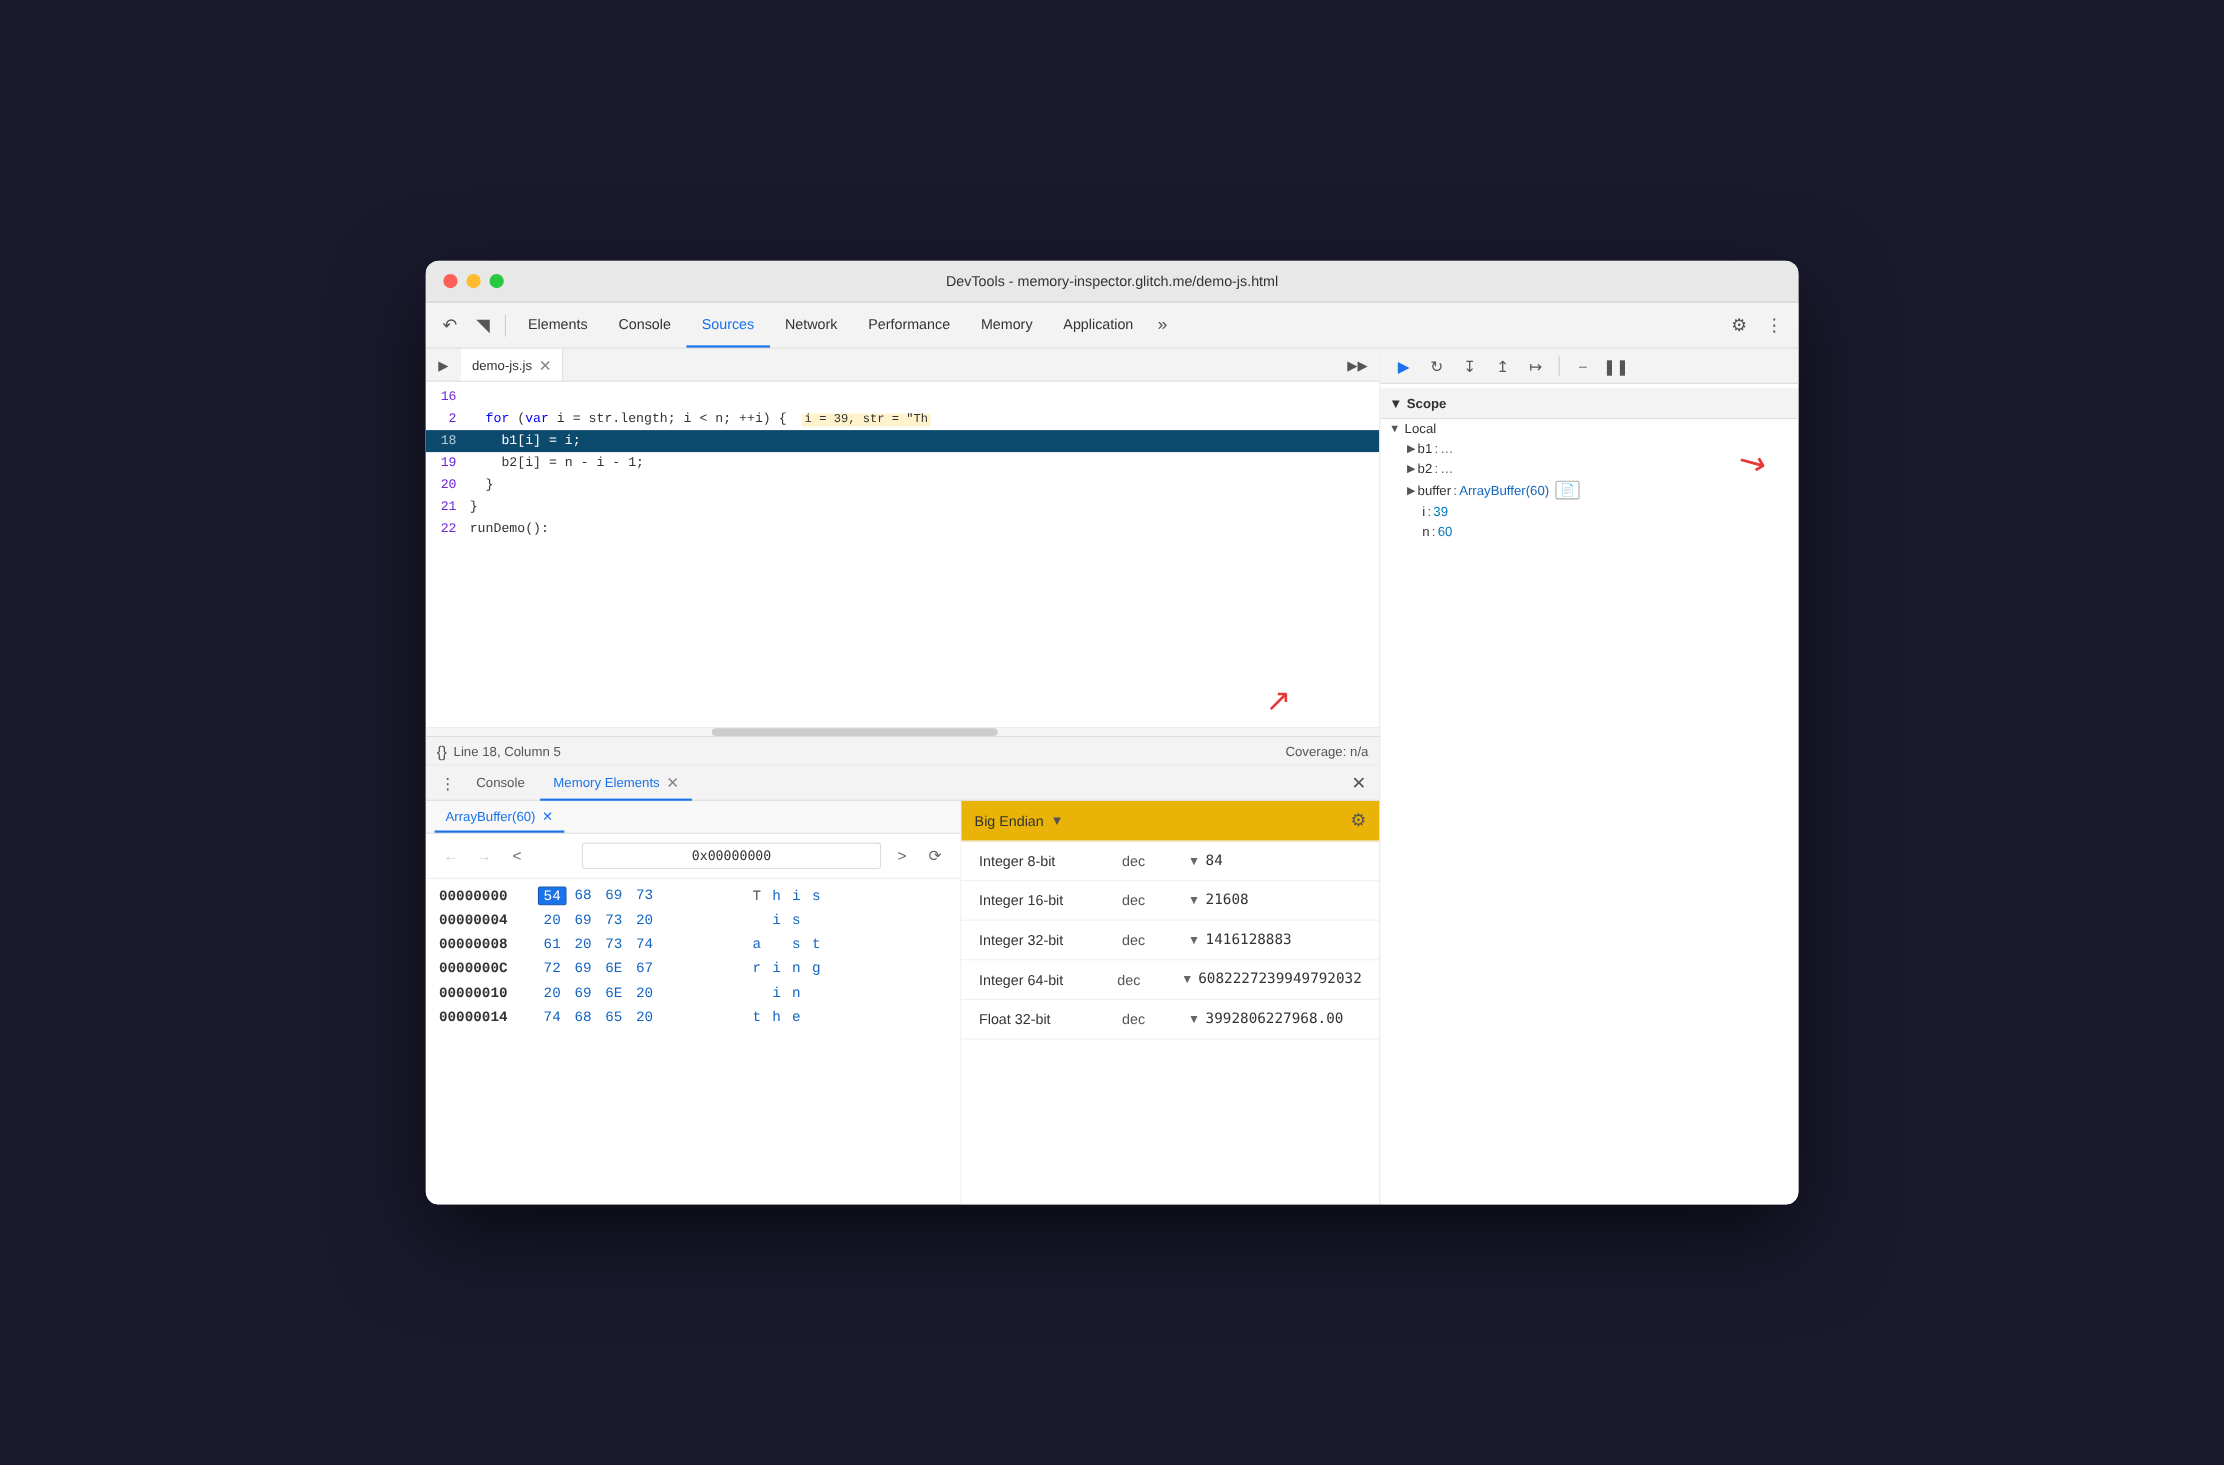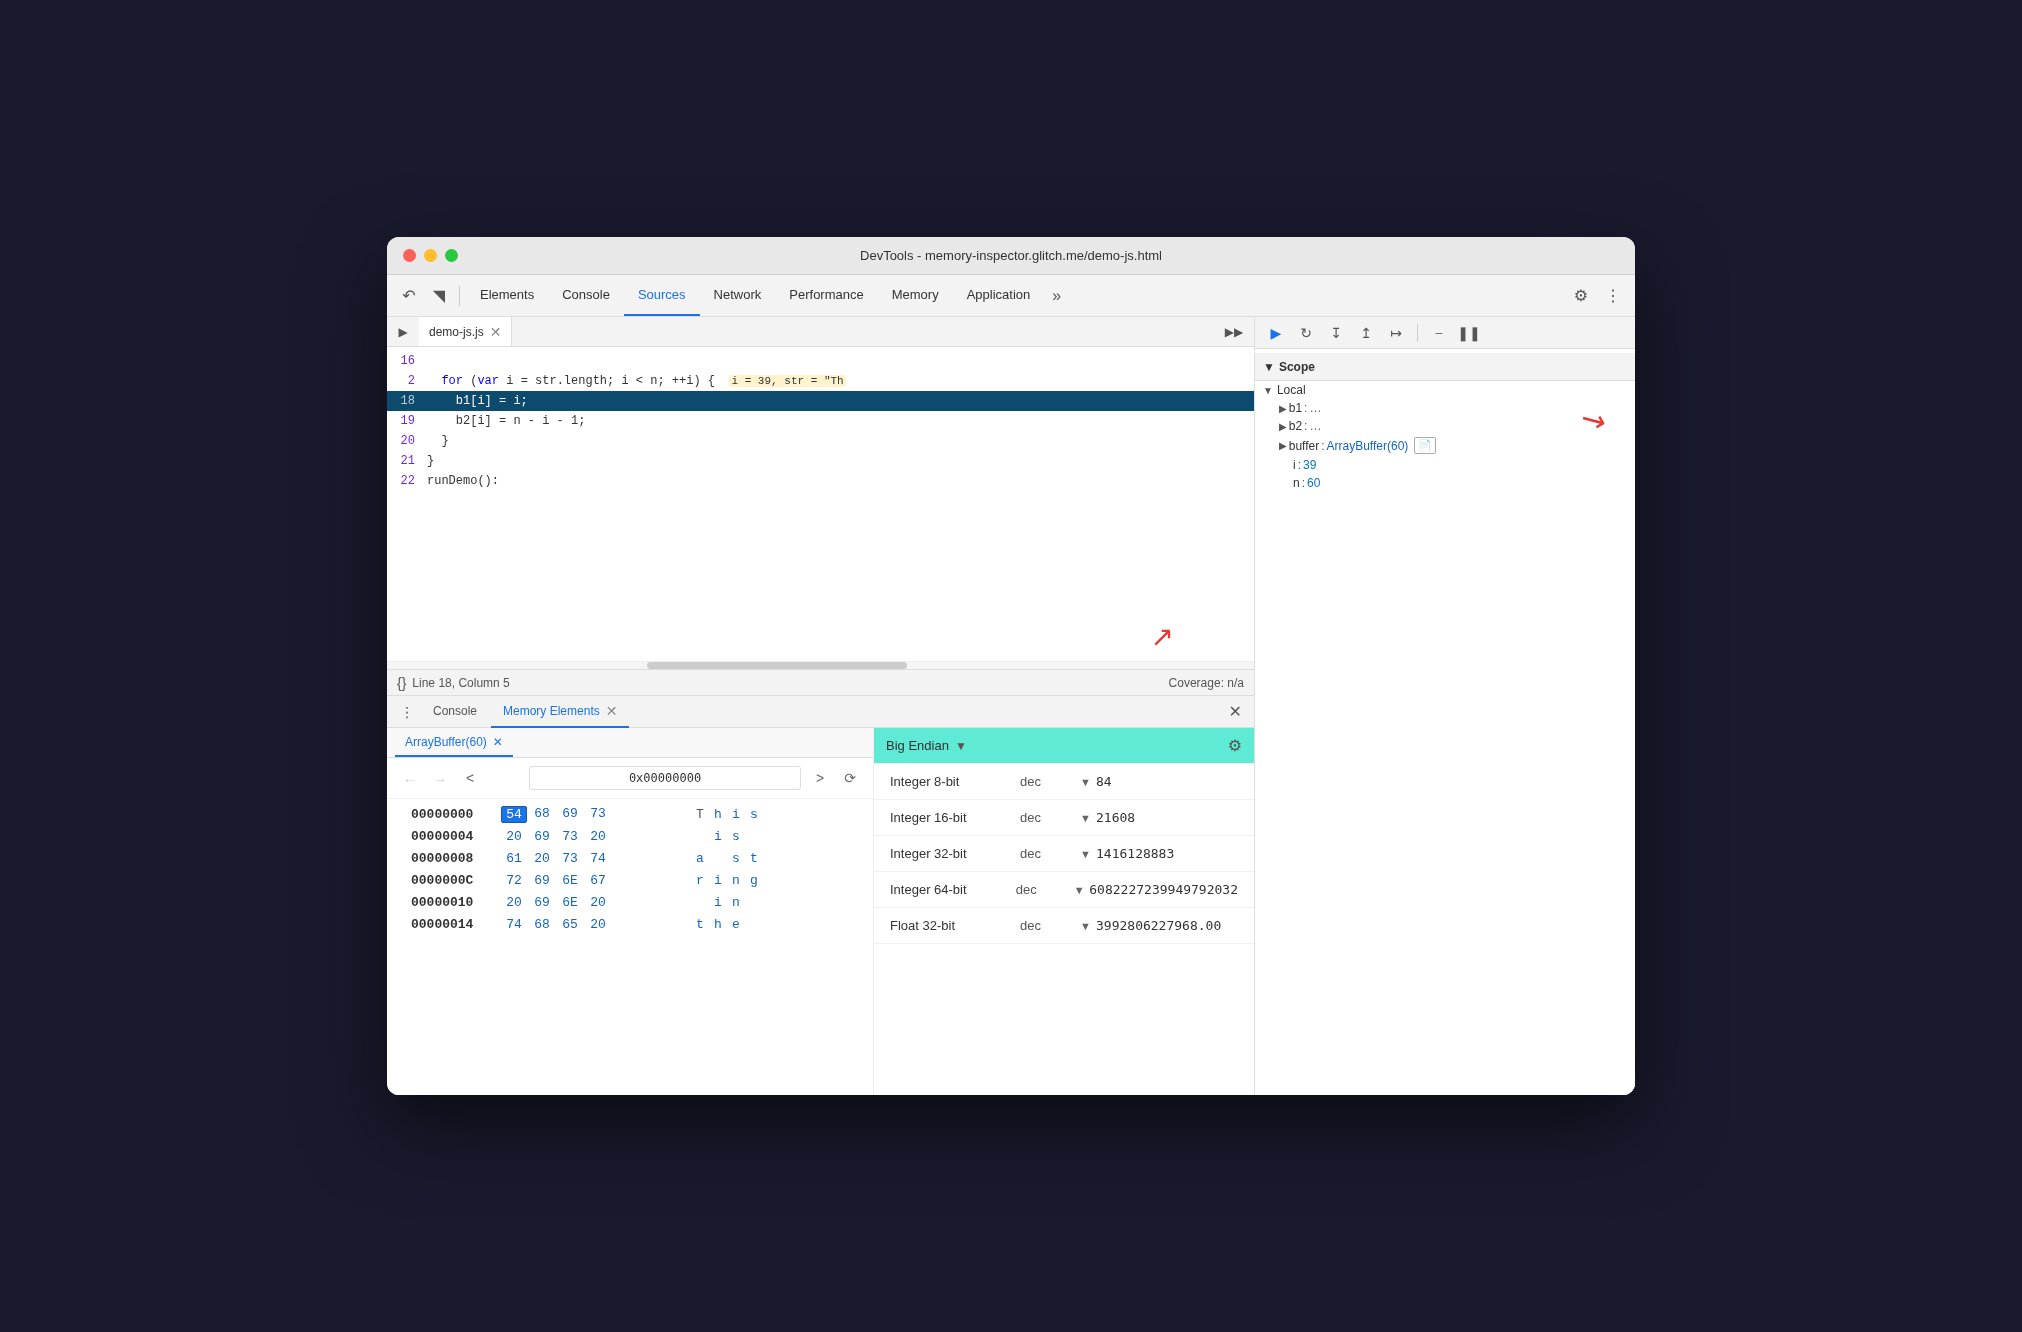--- a/index.html
+++ b/index.html
@@ -385,21 +385,20 @@
       display: flex;
       align-items: center;
       height: 22px;
       gap: 0;
     }
     .hex-addr {
       width: 90px;
       color: #333;
       font-weight: bold;
       flex-shrink: 0;
-      margin-left: 12px;
     }
     .hex-bytes {
       display: flex;
       gap: 2px;
       width: 180px;
       flex-shrink: 0;
     }
     .hex-byte {
       width: 26px;
       text-align: center;
@@ -429,21 +428,21 @@
       width: 380px;
       display: flex;
       flex-direction: column;
       background: #fff;
     }
     .inspector-header {
       display: flex;
       align-items: center;
       padding: 8px 12px;
       border-bottom: 1px solid #eee;
-      background: #5eead4;
+      background: #eab308;
     }
     .endian-select-wrapper {
       display: flex;
       align-items: center;
       gap: 6px;
     }
     .endian-label {
       font-size: 13px;
       color: #333;
     }

